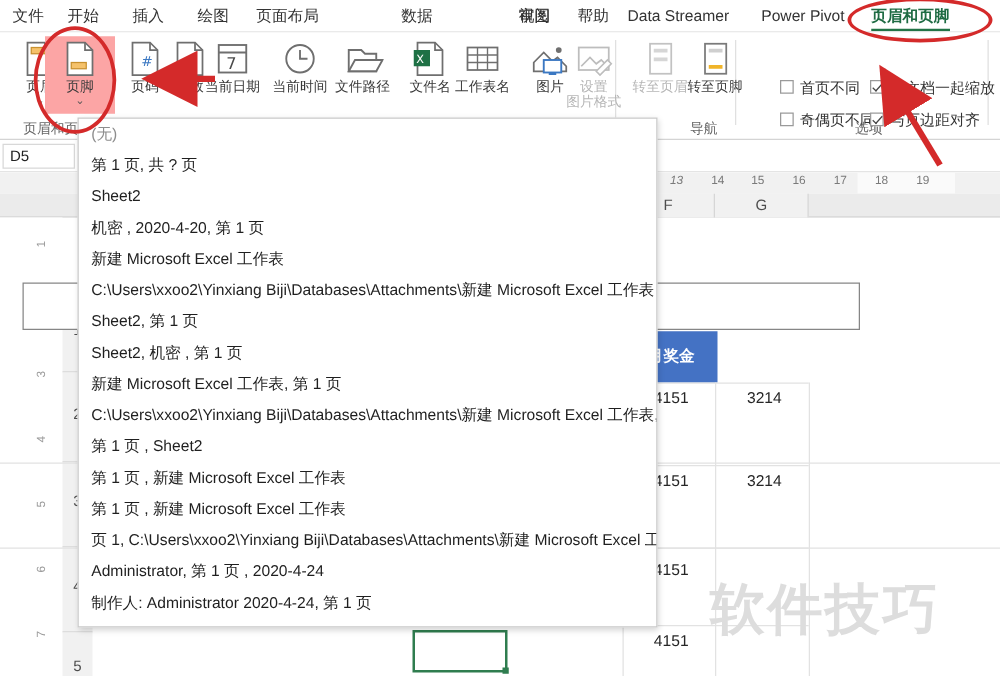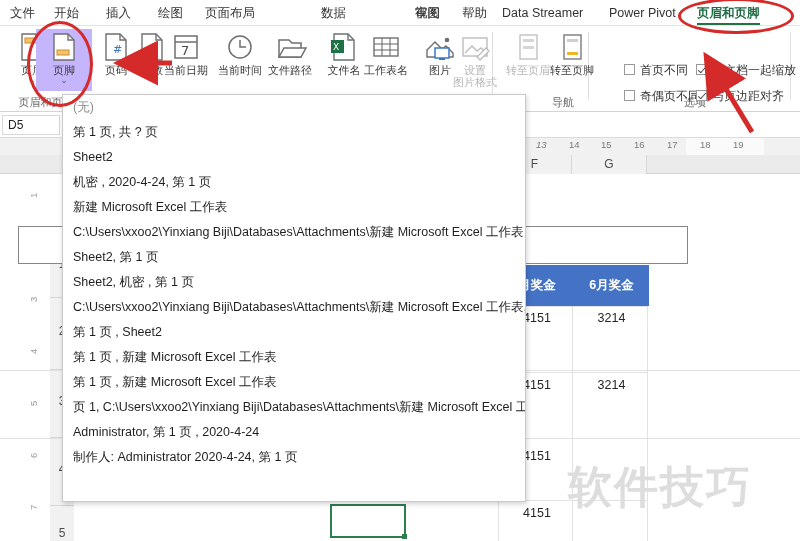--- a/index.html
+++ b/index.html
@@ -49,21 +49,21 @@
     position: absolute; top: 3px; width: 56px; height: 62px;
     text-align: center; cursor: default;
   }
   .btn .ico {
     display: block; margin: 2px auto 1px; width: 34px; height: 32px;
   }
   .btn .lbl {
     display: block; font-size: 11px; color: #3a3a3a; line-height: 12px;
     white-space: nowrap;
   }
-  .btn.sel { background: #c4b5fd; }
+  .btn.sel { background: #fca5a5; }
   .btn.dim .lbl { color: #b6b6b6; }
   .caret { display:block; font-size: 9px; color: #555; line-height: 8px; }
 
   
   .optrow { position: absolute; font-size: 12px; color: #333; white-space: nowrap; padding-left: 28px; }
   .cb {
     display: inline-block; width: 11px; height: 11px; border: 1px solid #9a9a9a;
     background: #fff; vertical-align: -1px; margin-right: 5px; position: relative;
   }
   .cb.on::after {
@@ -345,21 +345,20 @@
       <div class="ltick" style="top: 372px;">7</div>
       <div class="colhdr" style="left: 498px; width: 74px;">F</div>
       <div class="colhdr" style="left: 572px; width: 75px;">G</div>
       <div class="rowhdr" style="top: 98px; height: 62px; line-height: 56px;">1</div>
       <div class="rowhdr" style="top: 160px; height: 72px; line-height: 66px;">2</div>
       <div class="rowhdr" style="top: 232px; height: 68px; line-height: 62px;">3</div>
       <div class="rowhdr" style="top: 300px; height: 68px; line-height: 62px;">4</div>
       <div class="rowhdr" style="top: 368px; height: 60px; line-height: 54px;">5</div>
       <div class="pagebox" style="left: 18px; top: 88px; width: 670px; height: 38px;"></div>
       <div class="bluehdr" style="left: 500px; top: 127px; width: 74px; height: 41px;">月奖金</div>
-      <div class="bluehdr" style="left: 574px; top: 127px; width: 75px; height: 41px;">6月奖金</div>
       <div class="dcell" style="left: 500px; top: 167px; width: 74px; height: 26px;">4151</div>
       <div class="dcell" style="left: 574px; top: 167px; width: 75px; height: 26px;">3214</div>
       <div class="dcell" style="left: 500px; top: 234px; width: 74px; height: 26px;">4151</div>
       <div class="dcell" style="left: 574px; top: 234px; width: 75px; height: 26px;">3214</div>
       <div class="dcell" style="left: 500px; top: 305px; width: 74px; height: 26px;">4151</div>
       <div class="dcell" style="left: 500px; top: 362px; width: 74px; height: 26px;">4151</div>
       <div class="gridv" style="left: 498px; top: 168px; height: 235px;"></div>
       <div class="gridv" style="left: 572px; top: 168px; height: 235px;"></div>
       <div class="gridv" style="left: 647px; top: 168px; height: 235px;"></div>
       <div class="gridh" style="left: 498px; top: 168px; width: 149px;"></div>
@@ -369,25 +368,26 @@
       <div class="gridh" style="left: 0px; top: 232px; width: 800px;"></div>
       <div class="gridh" style="left: 0px; top: 300px; width: 800px;"></div>
       <div class="watermark" style="left: 568px; top: 320px;">软件技巧</div>
       <div class="selbox" style="left: 330px; top: 366px; width: 76px; height: 34px;"></div>
     </div>
 
   <div class="dropdown" id="dropdown">
       <div class="dd-item muted">(无)</div>
       <div class="dd-item">第 1 页, 共 ? 页</div>
       <div class="dd-item">Sheet2</div>
-      <div class="dd-item">机密 , 2020-4-24, 第 1 页</div>
+      <div class="dd-item">机密 , 2020-4-20, 第 1 页</div>
       <div class="dd-item">新建 Microsoft Excel 工作表</div>
       <div class="dd-item">C:\Users\xxoo2\Yinxiang Biji\Databases\Attachments\新建 Microsoft Excel 工作表</div>
       <div class="dd-item">Sheet2, 第 1 页</div>
       <div class="dd-item">Sheet2, 机密 , 第 1 页</div>
+      <div class="dd-item">新建 Microsoft Excel 工作表, 第 1 页</div>
       <div class="dd-item">C:\Users\xxoo2\Yinxiang Biji\Databases\Attachments\新建 Microsoft Excel 工作表, 页 1</div>
       <div class="dd-item">第 1 页 , Sheet2</div>
       <div class="dd-item">第 1 页 , 新建 Microsoft Excel 工作表</div>
       <div class="dd-item">第 1 页 , 新建 Microsoft Excel 工作表</div>
       <div class="dd-item">页 1, C:\Users\xxoo2\Yinxiang Biji\Databases\Attachments\新建 Microsoft Excel 工作表</div>
       <div class="dd-item">Administrator, 第 1 页 , 2020-4-24</div>
       <div class="dd-item">制作人: Administrator 2020-4-24, 第 1 页</div>
     </div>
 
   <svg class="ann" viewBox="0 0 800 541">

